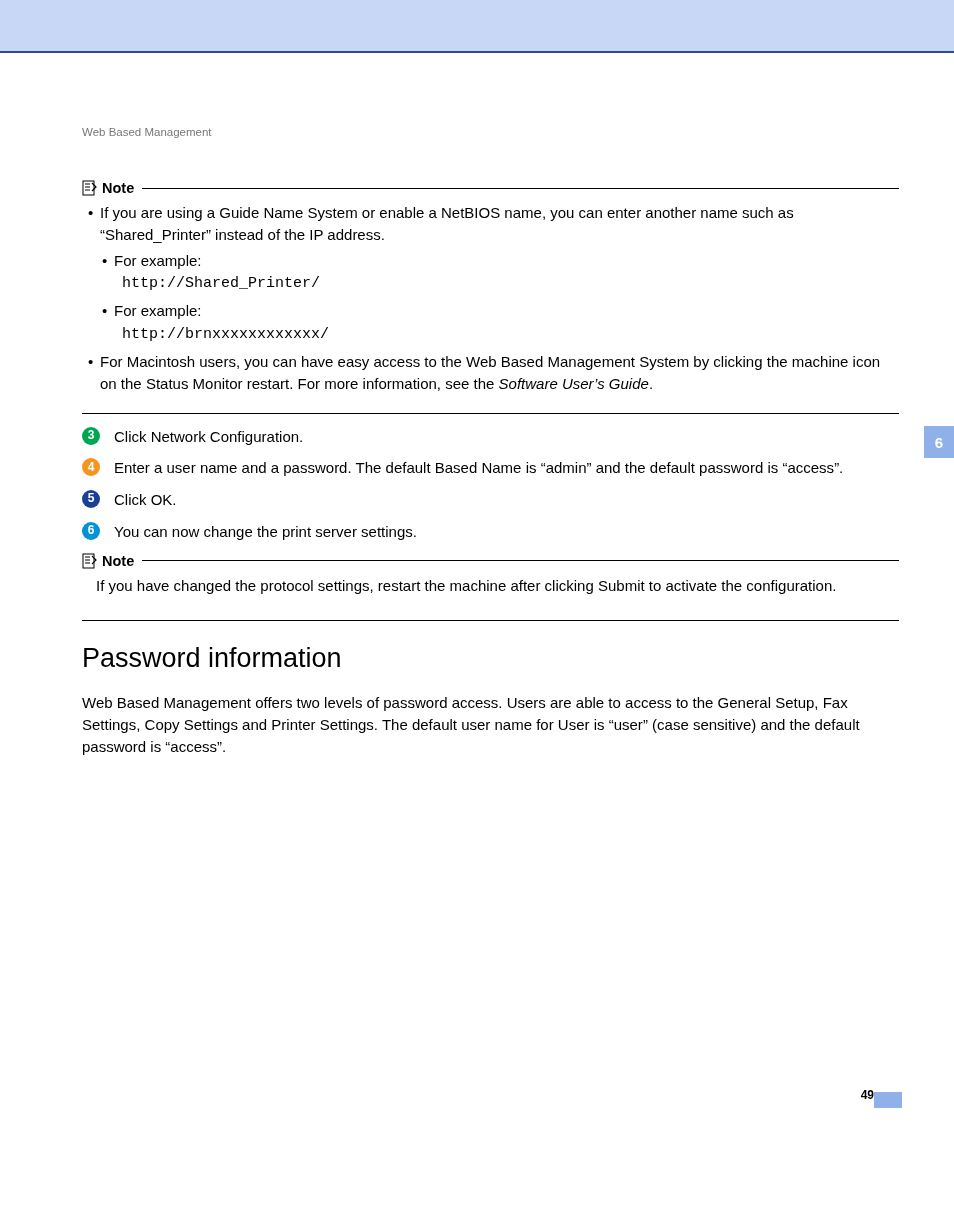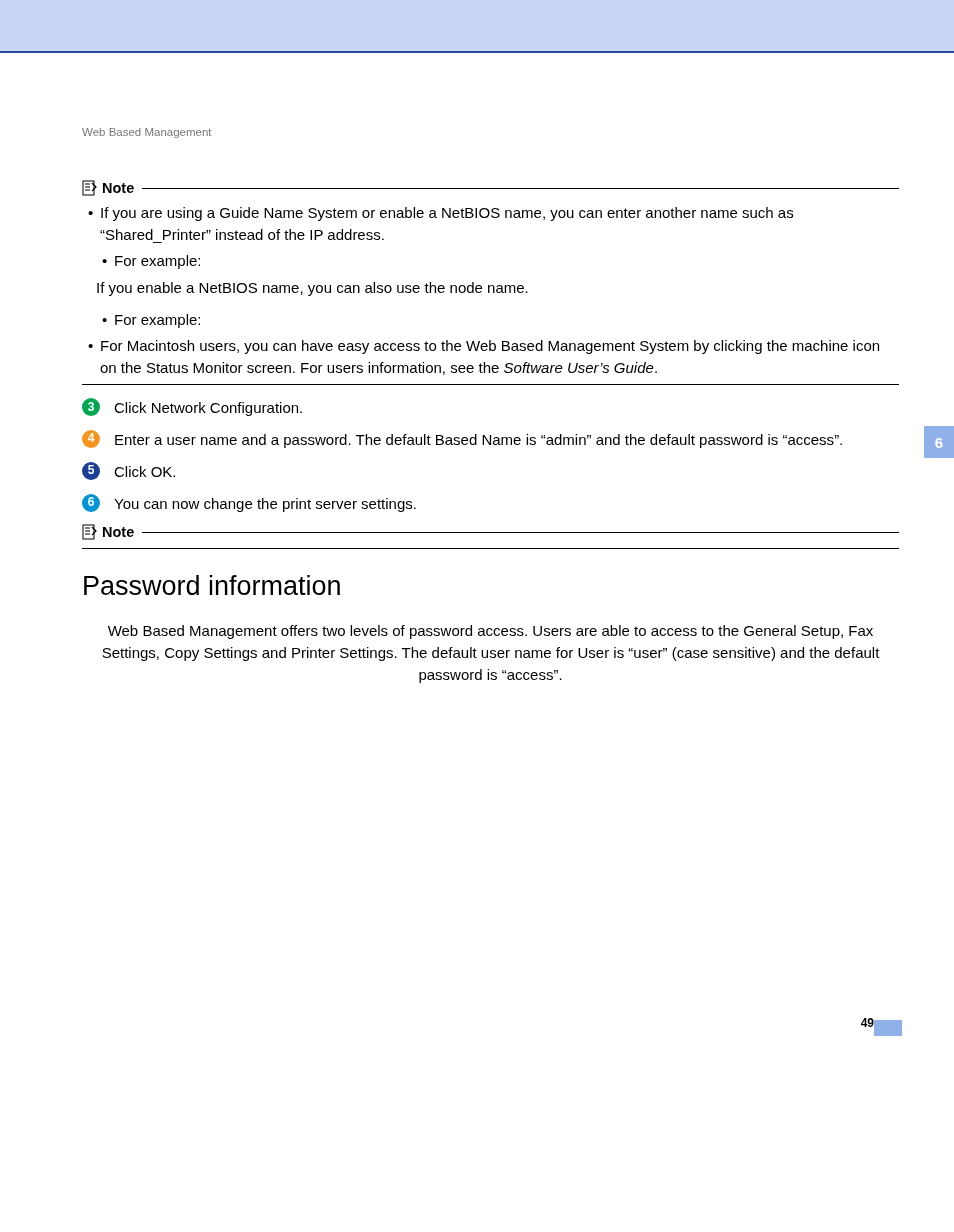--- a/index.html
+++ b/index.html
@@ -39,21 +39,21 @@
     font-weight: bold;
     font-size: 14.5px;
     margin-right: 8px;
   }
   .note-rule {
     flex: 1;
     border-top: 1px solid #000;
   }
   .note-block {
     border-bottom: 1px solid #000;
-    padding-bottom: 2px;
+    padding-bottom: 14px;
     margin-bottom: 12px;
   }
   .bullet-row {
     display: flex;
     margin: 4px 0;
     line-height: 1.45;
   }
   .bullet-row .dot {
     width: 18px;
     flex-shrink: 0;
@@ -96,21 +96,20 @@
   .italic { font-style: italic; }
   .body-text { flex: 1; }
   .h2 {
     font-size: 27px;
     font-weight: normal;
     margin: 22px 0 18px 0;
   }
   .p-block {
     line-height: 1.45;
     margin-bottom: 12px;
-    text-align: center;
   }
   .side-tab {
     position: absolute;
     right: 0;
     top: 426px;
     width: 30px;
     height: 32px;
     background: #8fb0e8;
     color: #fff;
     font-weight: bold;
@@ -168,33 +167,34 @@
 
     <div class="bullet-row">
       <span class="dot">•</span>
       <span class="body-text">If you are using a Guide Name System or enable a NetBIOS name, you can enter another name such as “Shared_Printer” instead of the IP address.</span>
     </div>
 
     <div class="bullet-row indent1">
       <span class="dot">•</span>
       <span class="body-text">For example:</span>
     </div>
-
-    <div class="para">If you enable a NetBIOS name, you can also use the node name.</div>
+    <div class="mono">http://Shared_Printer/</div>
+
 
     <div class="bullet-row indent1">
       <span class="dot">•</span>
       <span class="body-text">For example:</span>
     </div>
+    <div class="mono">http://brnxxxxxxxxxxxx/</div>
 
 
     <div class="bullet-row">
       <span class="dot">•</span>
       <span class="body-text">
-        <span>For Macintosh users, you can have easy access to the Web Based Management System by clicking the machine icon on the </span><span class="bold">Status Monitor</span><span> screen. For users information, see the </span><span class="italic">Software User’s Guide</span><span>.</span>
+        <span>For Macintosh users, you can have easy access to the Web Based Management System by clicking the machine icon on the </span><span class="bold">Status Monitor</span><span> restart. For more information, see the </span><span class="italic">Software User’s Guide</span><span>.</span>
       </span>
     </div>
   </div>
 
   <div class="step-row">
     <span class="step-circle c-green">3</span>
     <span class="body-text">
       <span>Click </span><span class="bold">Network Configuration</span><span>.</span>
     </span>
   </div>
@@ -225,20 +225,23 @@
             <rect x="1" y="1" width="11" height="14" fill="none" stroke="#000" stroke-width="1"></rect>
             <path d="M10 3 L14 7 L10 11" fill="none" stroke="#000" stroke-width="1.2"></path>
             <line x1="3" y1="4" x2="8" y2="4" stroke="#000"></line>
             <line x1="3" y1="7" x2="8" y2="7" stroke="#000"></line>
             <line x1="3" y1="10" x2="8" y2="10" stroke="#000"></line>
           </svg>
       </span>
       <span class="note-title">Note</span>
       <span class="note-rule"></span>
     </div>
+    <div class="para">
+      <span>If you have changed the protocol settings, restart the machine after clicking </span><span class="bold">Submit</span><span> to activate the configuration.</span>
+    </div>
   </div>
 
   <div class="h2">Password information</div>
 
   <div class="p-block">
     <span>Web Based Management offers two levels of password access. Users are able to access to the </span><span class="bold">General Setup</span><span>, </span><span class="bold">Fax Settings</span><span>, </span><span class="bold">Copy Settings</span><span> and </span><span class="bold">Printer Settings</span><span>. The default user name for User is “</span><span class="bold">user</span><span>” (case sensitive) and the default password is “</span><span class="bold">access</span><span>”.</span>
   </div>
 
 
 </div>

